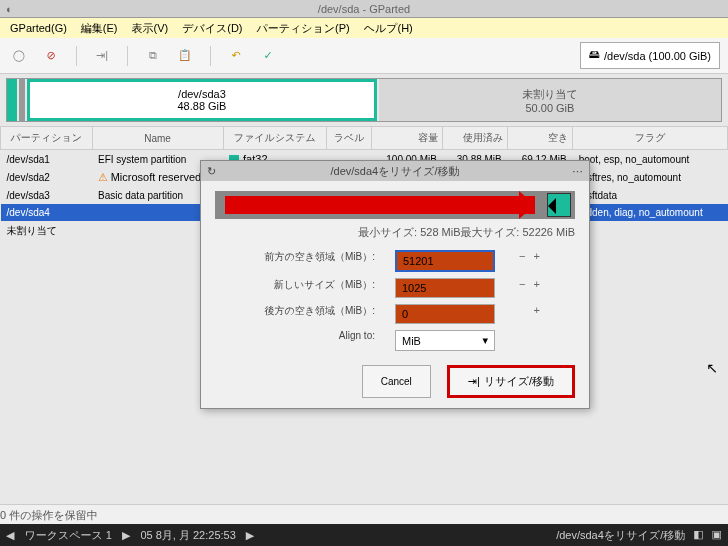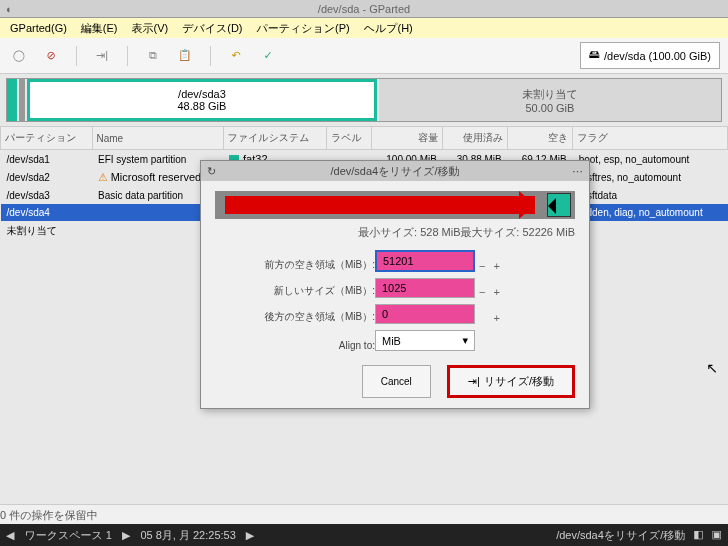--- a/index.html
+++ b/index.html
@@ -13,40 +13,40 @@
 .tb-btn.red{color:#c0392b}
 .tb-sep{width:1px;height:20px;background:#ccc;margin:0 4px}
 .device-sel{margin-left:auto;border:1px solid #aaa;background:#fff;padding:3px 8px;display:flex;align-items:center;gap:4px}
 .diskbar{height:44px;margin:4px 6px;display:flex;gap:2px;border:1px solid #999}
 .diskbar .seg{display:flex;flex-direction:column;align-items:center;justify-content:center;font-size:10px}
 .seg-efi{width:10px;background:#1abc9c}
 .seg-efi2{width:6px;background:#999}
 .seg-sda3{flex:0 0 49%;border:3px solid #1abc9c;background:#fff}
 .seg-unalloc{flex:1;background:#d8d8d8;color:#555}
 .tbl{width:100%;border-collapse:collapse}
-.tbl th{background:#eee;border:1px solid #ccc;padding:4px;font-weight:normal;color:#555;text-align:left;font-size:10px}
+.tbl th{background:#eee;border:1px solid #ccc;padding:4px;font-weight:normal;color:#555;text-align:center;font-size:10px}
 .tbl th.r{text-align:right}
 .tbl td{padding:3px 6px;font-size:10px;white-space:nowrap}
 .tbl td.r{text-align:right}
 .tbl tr.sel{background:#2962c8;color:#fff}
 .warn{color:#e67e22}
 .fs-box{display:inline-block;width:10px;height:10px;background:#1abc9c;vertical-align:middle;margin-right:4px}
 .dialog{position:absolute;left:200px;top:160px;width:390px;background:#f0f0f0;border:1px solid #888;box-shadow:2px 2px 8px rgba(0,0,0,.3)}
 .dlg-title{height:20px;background:#c8c8c8;display:flex;align-items:center;justify-content:center;font-size:10px;color:#444;position:relative}
 .dlg-title .dots{position:absolute;right:6px}
 .dlg-body{padding:10px 14px}
 .resize-bar{height:28px;background:#888;position:relative;margin-bottom:6px;display:flex}
 .resize-bar .arrow{position:absolute;left:10px;right:40px;top:5px;height:18px;background:#d00;display:flex;align-items:center}
 .resize-bar .arrow::after{content:"";position:absolute;right:-14px;top:-5px;border:14px solid transparent;border-left:16px solid #d00}
 .resize-bar .handle{position:absolute;right:4px;top:2px;width:24px;height:24px;background:#1abc9c;border:1px solid #333}
 .resize-bar .handle::before{content:"";position:absolute;left:-8px;top:4px;border:8px solid transparent;border-right:8px solid #000}
 .sizes{display:flex;justify-content:flex-end;font-size:10px;color:#555;margin-bottom:10px}
-.form-row{display:flex;align-items:flex-end;margin:6px 0;gap:0}
+.form-row{display:flex;align-items:flex-start;margin:6px 0;gap:20px}
 .form-row label{flex:0 0 160px;text-align:right;color:#444;font-size:10px}
-.form-row .inp{flex:0 0 100px;border:1px solid #aaa;background:#ec4899;padding:3px 6px;font-size:10px;display:flex;align-items:center}
+.form-row .inp{flex:0 0 100px;border:1px solid #aaa;background:#c2410c;padding:3px 6px;font-size:10px;display:flex;align-items:center}
 .form-row .inp.focus{border:2px solid #2962c8}
 .stepper{display:flex;gap:8px;font-size:14px;color:#666;margin-left:4px}
 .stepper span{cursor:pointer}
 .align-sel{flex:0 0 100px;border:1px solid #aaa;background:#fff;padding:3px 6px;display:flex;justify-content:space-between;align-items:center}
 .dlg-btns{display:flex;justify-content:flex-end;gap:16px;margin-top:14px}
 .dlg-btns button{padding:6px 18px;background:#f5f5f5;border:1px solid #aaa;cursor:pointer;font-size:10px}
 .dlg-btns .primary{border:3px solid #c00;display:flex;align-items:center;gap:4px}
 .status{position:absolute;bottom:22px;left:0;right:0;height:20px;background:#f0f0f0;border-top:1px solid #ccc;padding:3px 0;font-size:10px;color:#555}
 .taskbar{position:absolute;bottom:0;left:0;right:0;height:22px;background:#222;color:#ccc;display:flex;align-items:center;padding:0 6px;font-size:9px;gap:10px}
 .taskbar .right{margin-left:auto;display:flex;gap:8px}

